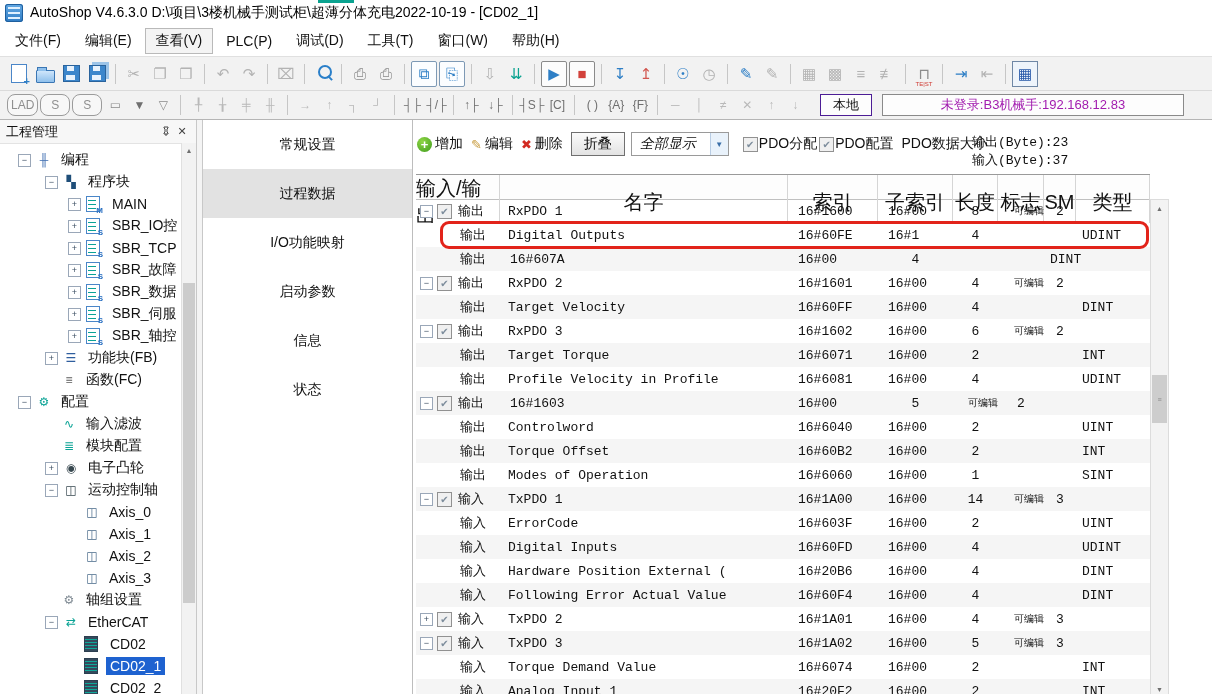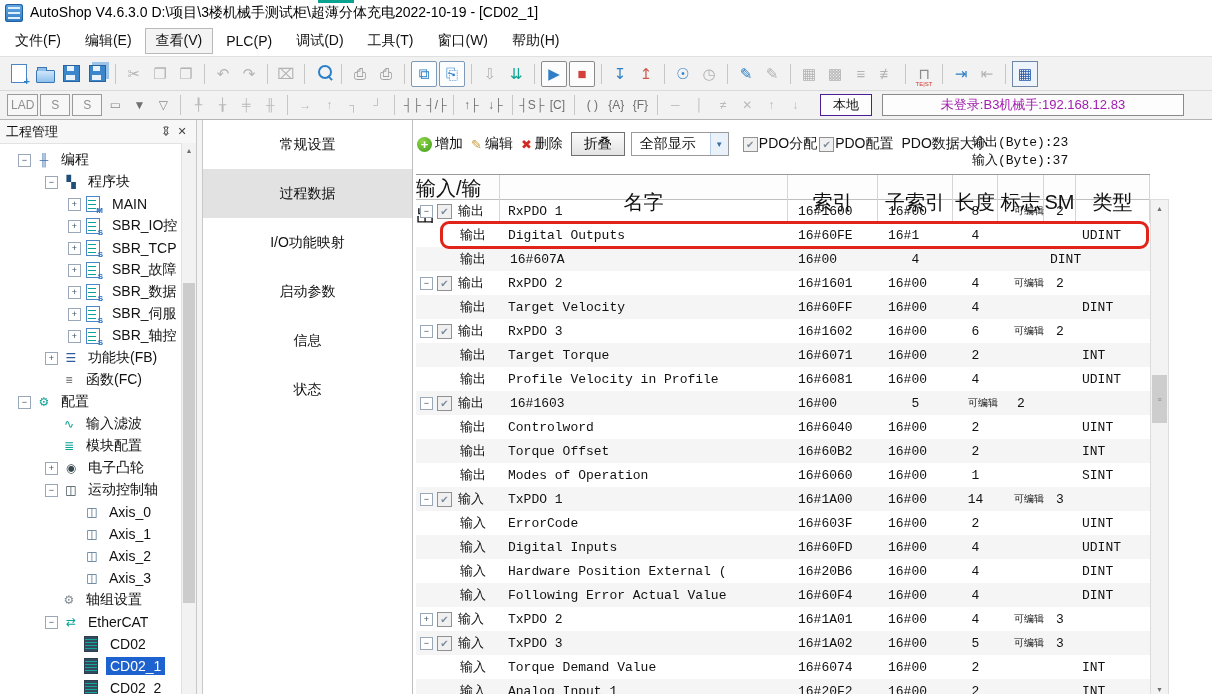--- a/index.html
+++ b/index.html
@@ -20,21 +20,21 @@
   .menu-item{padding:3px 10px;margin-right:2px;white-space:nowrap;border:1px solid transparent;cursor:default;}
   .menu-item.hover{border:1px solid #b9b9b9;background:#f4f4f4;}
 
   
   .tb{display:flex;align-items:center;background:#f2f2f2;padding-left:6px;}
   .tb1{height:33px;border-top:1px solid #e0e0e0;border-bottom:1px solid #dadada;}
   .tb2{height:28px;border-bottom:1px solid #b5b5b5;}
   .sep{width:1px;height:20px;background:#c6c6c6;margin:0 5px;flex:none;}
   .tbi{min-width:24px;height:24px;display:inline-flex;align-items:center;justify-content:center;
        font-size:15px;flex:none;margin:0 1px;position:relative;cursor:default;}
-  .tb2 .tbi{min-width:22px;height:20px;font-size:12px;}
+  .tb2 .tbi{min-width:22px;height:20px;font-size:12px;border-radius:8px;}
   .st-blue{color:#2e7fc6;} .st-teal{color:#0aa390;} .st-grey{color:#b3b3b3;} .st-dark{color:#8b8b8b;}
   .st-red{color:#d2413a;} .st-redup{color:#d2564f;} .st-dark2{color:#6f6f6f;} .st-lgrey{color:#b9b9b9;}
   .boxed{border:1px solid #7d99b5;background:#fbfdff;border-radius:2px;}
   .boxed2{border:1px solid #8a8a8a;background:#fcfcfc;border-radius:2px;}
   .blueboxdark{color:#2456a8;border:1px solid #6f87a5;background:#eef4fb;}
   .boxed-mini{border:1px solid #9b9b9b;background:#f7f7f7;color:#8f8f8f;font-size:9px;padding:0 3px;height:18px;}
   .usb-sub{position:absolute;bottom:-1px;left:0;right:0;text-align:center;font-size:6px;color:#cf3a33;letter-spacing:0;}
   
   .icon-new{width:14px;height:17px;border:1px solid #4a86c8;background:#fff;position:relative;}
   .icon-new::after{content:"+";position:absolute;right:-4px;bottom:-5px;color:#2e7fc6;font-weight:bold;font-size:11px;}
@@ -95,21 +95,21 @@
   .content{flex:1;position:relative;background:#fff;overflow:hidden;}
   .ptb{position:absolute;left:4px;top:9px;right:130px;height:30px;display:flex;align-items:center;white-space:nowrap;}
   .ptb .act{display:inline-flex;align-items:center;margin-right:8px;font-size:14px;cursor:default;}
   .ptb .act .gi{margin-right:3px;font-size:13px;}
   .gi-add{width:15px;height:15px;border-radius:50%;background:radial-gradient(circle at 35% 30%,#8ed544,#3f9c1d);
           color:#fff;display:inline-flex;align-items:center;justify-content:center;font-size:12px;font-weight:bold;}
   .gi-edit{color:#c89b3c;font-size:14px;}
   .gi-del{color:#d22b22;font-weight:bold;font-size:14px;}
   .btn3d{border:1px solid #707070;background:linear-gradient(#fbfbfb,#e3e3e3);padding:2px 12px;font-size:14px;margin-right:6px;}
   .ddown{display:inline-flex;align-items:stretch;border:1px solid #9a9a9a;background:#fff;height:22px;margin-right:14px;}
-  .ddown .val{padding:1px 8px;min-width:62px;font-size:14px;display:flex;align-items:center;}
+  .ddown .val{padding:1px 8px;min-width:62px;font-size:14px;display:flex;align-items:center;font-style:italic;}
   .ddown .db{width:17px;border-left:1px solid #b9cde4;background:#e9f2fb;display:flex;align-items:center;justify-content:center;
           font-size:8px;color:#3a6ea8;}
   .chk{display:inline-flex;align-items:center;margin-right:2px;font-size:14px;}
   .cbx{width:13px;height:13px;border:1px solid #919191;background:#f0f0f0;display:inline-flex;align-items:center;
        justify-content:center;font-size:10px;color:#7d8d9c;margin-right:1px;}
   .psize{margin-left:6px;font-size:14px;}
   .bytes{position:absolute;left:559px;top:14px;font-family:"Liberation Mono","DejaVu Sans Mono",monospace;
          font-size:13px;line-height:18px;white-space:nowrap;}
 
   

